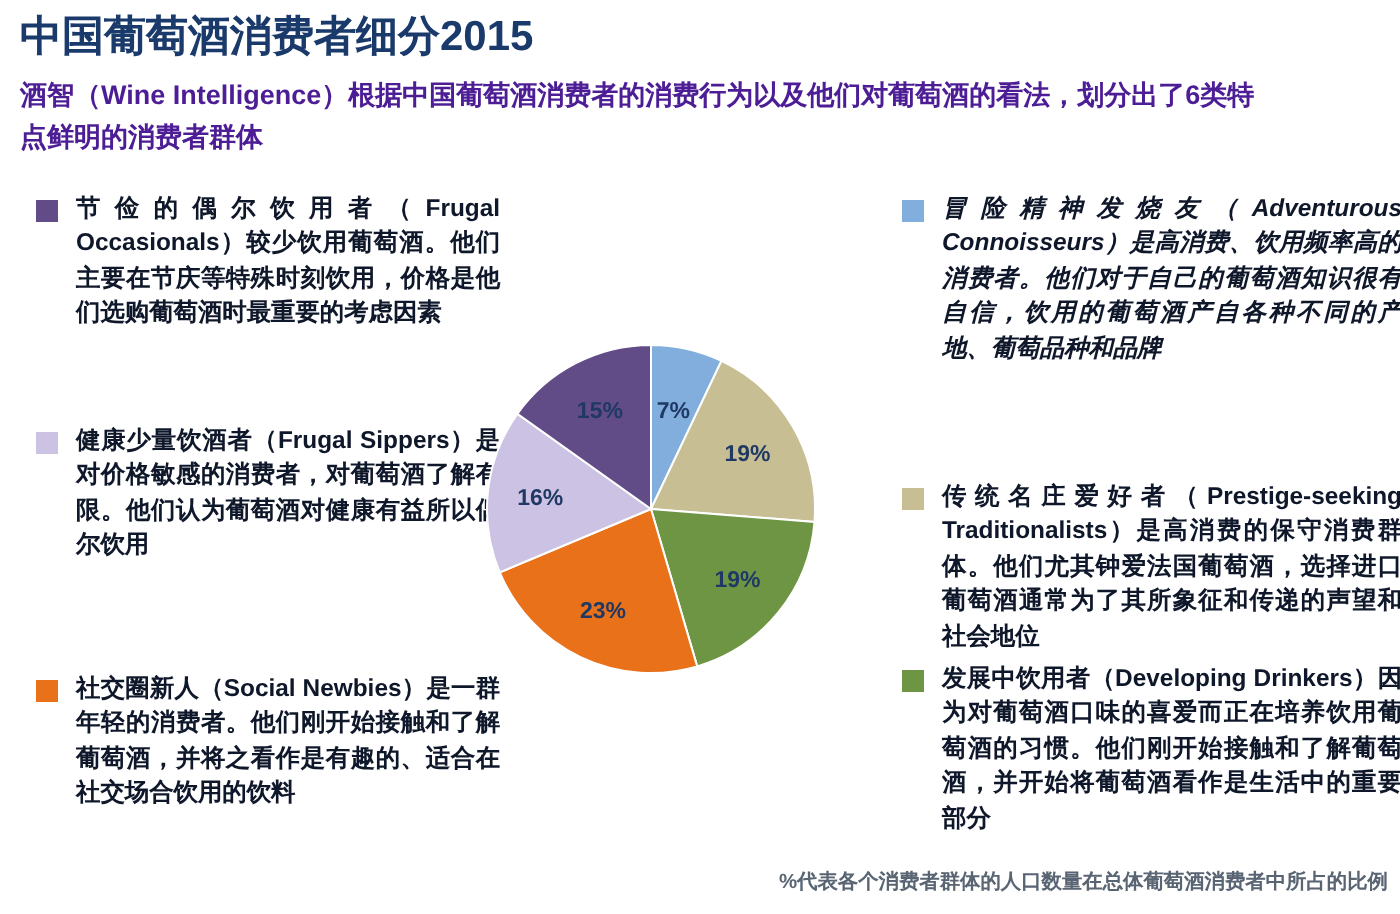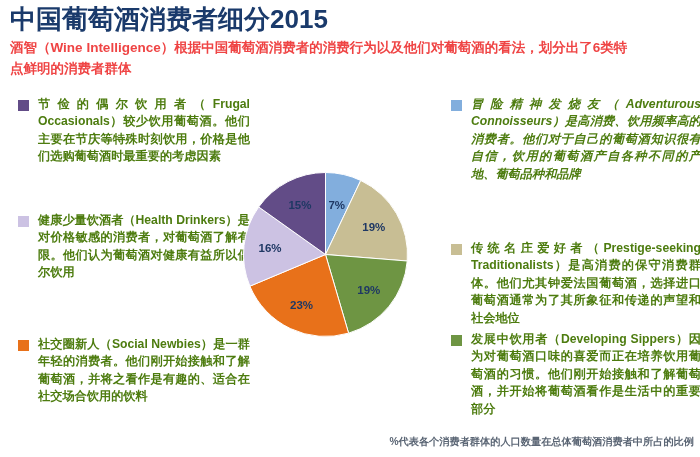--- a/index.html
+++ b/index.html
@@ -17,32 +17,32 @@
   }
 
   
   #header {
     position: absolute;
     left: 10px;
     top: 6px;
     width: 680px;
   }
   #page-title {
-    font-size: 26px;
+    font-size: 21px;
     font-weight: bold;
     color: #1a3a6b;
     line-height: 26px;
     letter-spacing: 0px;
     white-space: nowrap;
   }
   #page-subtitle {
     margin-top: 5px;
     font-size: 13.5px;
     font-weight: bold;
-    color: #ef4444;
+    color: #4c1d95;
     line-height: 21px;
     width: 620px;
   }
 
   
   .segment {
     position: absolute;
     width: 232px;
   }
   .segment.right { width: 250px; }
@@ -52,21 +52,21 @@
     left: 0px;
     top: 4px;
     width: 11px;
     height: 11px;
   }
   .seg-text {
     padding-left: 20px;
     font-size: 12.2px;
     line-height: 17.4px;
     font-weight: bold;
-    color: #4d7c0f;
+    color: #0f172a;
     text-align: justify;
   }
   .seg-head {
     font-weight: bold;
   }
 
   
   #seg-frugal   { left: 18px;  top: 96px; }
   #seg-health   { left: 18px;  top: 212px; }
   #seg-social   { left: 18px;  top: 336px; }
@@ -111,41 +111,41 @@
   <div id="page-subtitle">酒智（Wine Intelligence）根据中国葡萄酒消费者的消费行为以及他们对葡萄酒的看法，划分出了6类特点鲜明的消费者群体</div>
 </div>
 
 <div class="segment left" id="seg-frugal">
   <span class="seg-swatch" style="background:#624c87;"></span>
   <div class="seg-text"><span class="seg-head">节俭的偶尔饮用者（Frugal Occasionals）</span><span>较少饮用葡萄酒。他们主要在节庆等特殊时刻饮用，价格是他们选购葡萄酒时最重要的考虑因素</span></div>
 </div>
 
 <div class="segment left" id="seg-health">
   <span class="seg-swatch" style="background:#ccc2e3;"></span>
-  <div class="seg-text"><span class="seg-head">健康少量饮酒者（Health Drinkers）</span><span>是对价格敏感的消费者，对葡萄酒了解有限。他们认为葡萄酒对健康有益所以偶尔饮用</span></div>
+  <div class="seg-text"><span class="seg-head">健康少量饮酒者（Frugal Sippers）</span><span>是对价格敏感的消费者，对葡萄酒了解有限。他们认为葡萄酒对健康有益所以偶尔饮用</span></div>
 </div>
 
 <div class="segment left" id="seg-social">
   <span class="seg-swatch" style="background:#e8711a;"></span>
   <div class="seg-text"><span class="seg-head">社交圈新人（Social Newbies）</span><span>是一群年轻的消费者。他们刚开始接触和了解葡萄酒，并将之看作是有趣的、适合在社交场合饮用的饮料</span></div>
 </div>
 
 <div class="segment right" id="seg-advent">
   <span class="seg-swatch" style="background:#82aedd;"></span>
   <div class="seg-text"><span class="seg-head">冒险精神发烧友（Adventurous Connoisseurs）</span><span>是高消费、饮用频率高的消费者。他们对于自己的葡萄酒知识很有自信，饮用的葡萄酒产自各种不同的产地、葡萄品种和品牌</span></div>
 </div>
 
 <div class="segment right" id="seg-prestige">
   <span class="seg-swatch" style="background:#c8be94;"></span>
   <div class="seg-text"><span class="seg-head">传统名庄爱好者（Prestige-seeking Traditionalists）</span><span>是高消费的保守消费群体。他们尤其钟爱法国葡萄酒，选择进口葡萄酒通常为了其所象征和传递的声望和社会地位</span></div>
 </div>
 
 <div class="segment right" id="seg-develop">
   <span class="seg-swatch" style="background:#6e9543;"></span>
-  <div class="seg-text"><span class="seg-head">发展中饮用者（Developing Sippers）</span><span>因为对葡萄酒口味的喜爱而正在培养饮用葡萄酒的习惯。他们刚开始接触和了解葡萄酒，并开始将葡萄酒看作是生活中的重要部分</span></div>
+  <div class="seg-text"><span class="seg-head">发展中饮用者（Developing Drinkers）</span><span>因为对葡萄酒口味的喜爱而正在培养饮用葡萄酒的习惯。他们刚开始接触和了解葡萄酒，并开始将葡萄酒看作是生活中的重要部分</span></div>
 </div>
 
 <div id="pie-chart">
   <svg id="pie-svg" width="165" height="165" viewBox="0 0 165 165">
       <path d="M 82.5 82.5 L 82.50 0.50 A 82 82 0 0 1 117.74 8.46 Z" fill="#82aedd" stroke="#ffffff" stroke-width="1"></path>
       <text x="93.70" y="36.91" text-anchor="middle" class="slice-label" fill="#1f3864">7%</text>
       <path d="M 82.5 82.5 L 117.74 8.46 A 82 82 0 0 1 164.24 89.00 Z" fill="#c8be94" stroke="#ffffff" stroke-width="1"></path>
       <text x="130.79" y="58.62" text-anchor="middle" class="slice-label" fill="#1f3864">19%</text>
       <path d="M 82.5 82.5 L 164.24 89.00 A 82 82 0 0 1 105.60 161.18 Z" fill="#6e9543" stroke="#ffffff" stroke-width="1"></path>
       <text x="125.78" y="121.66" text-anchor="middle" class="slice-label" fill="#1f3864">19%</text>

